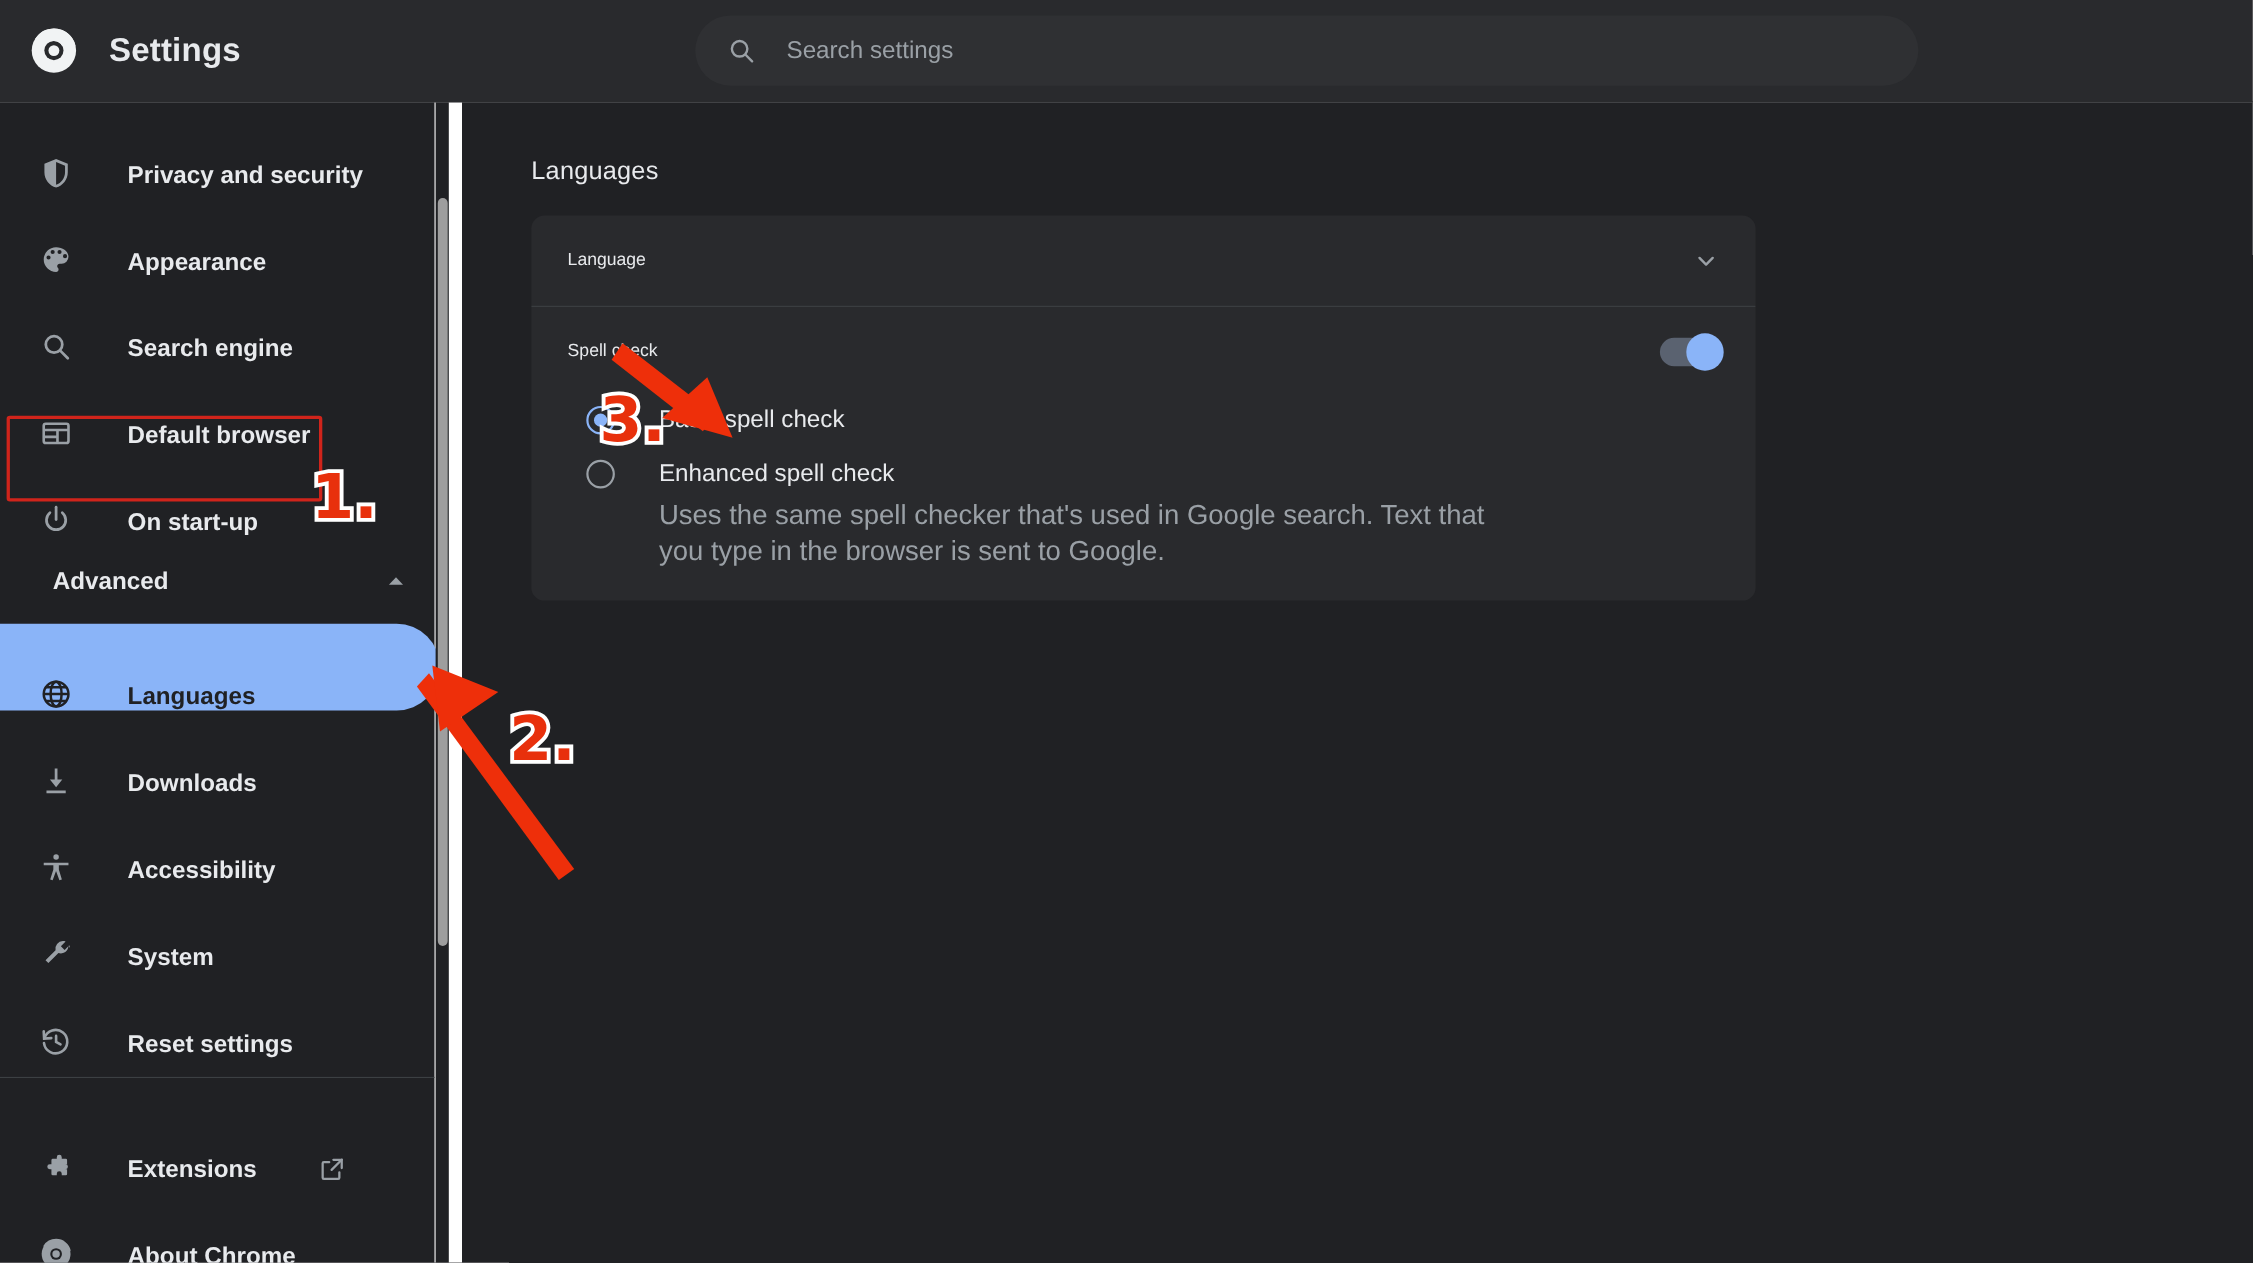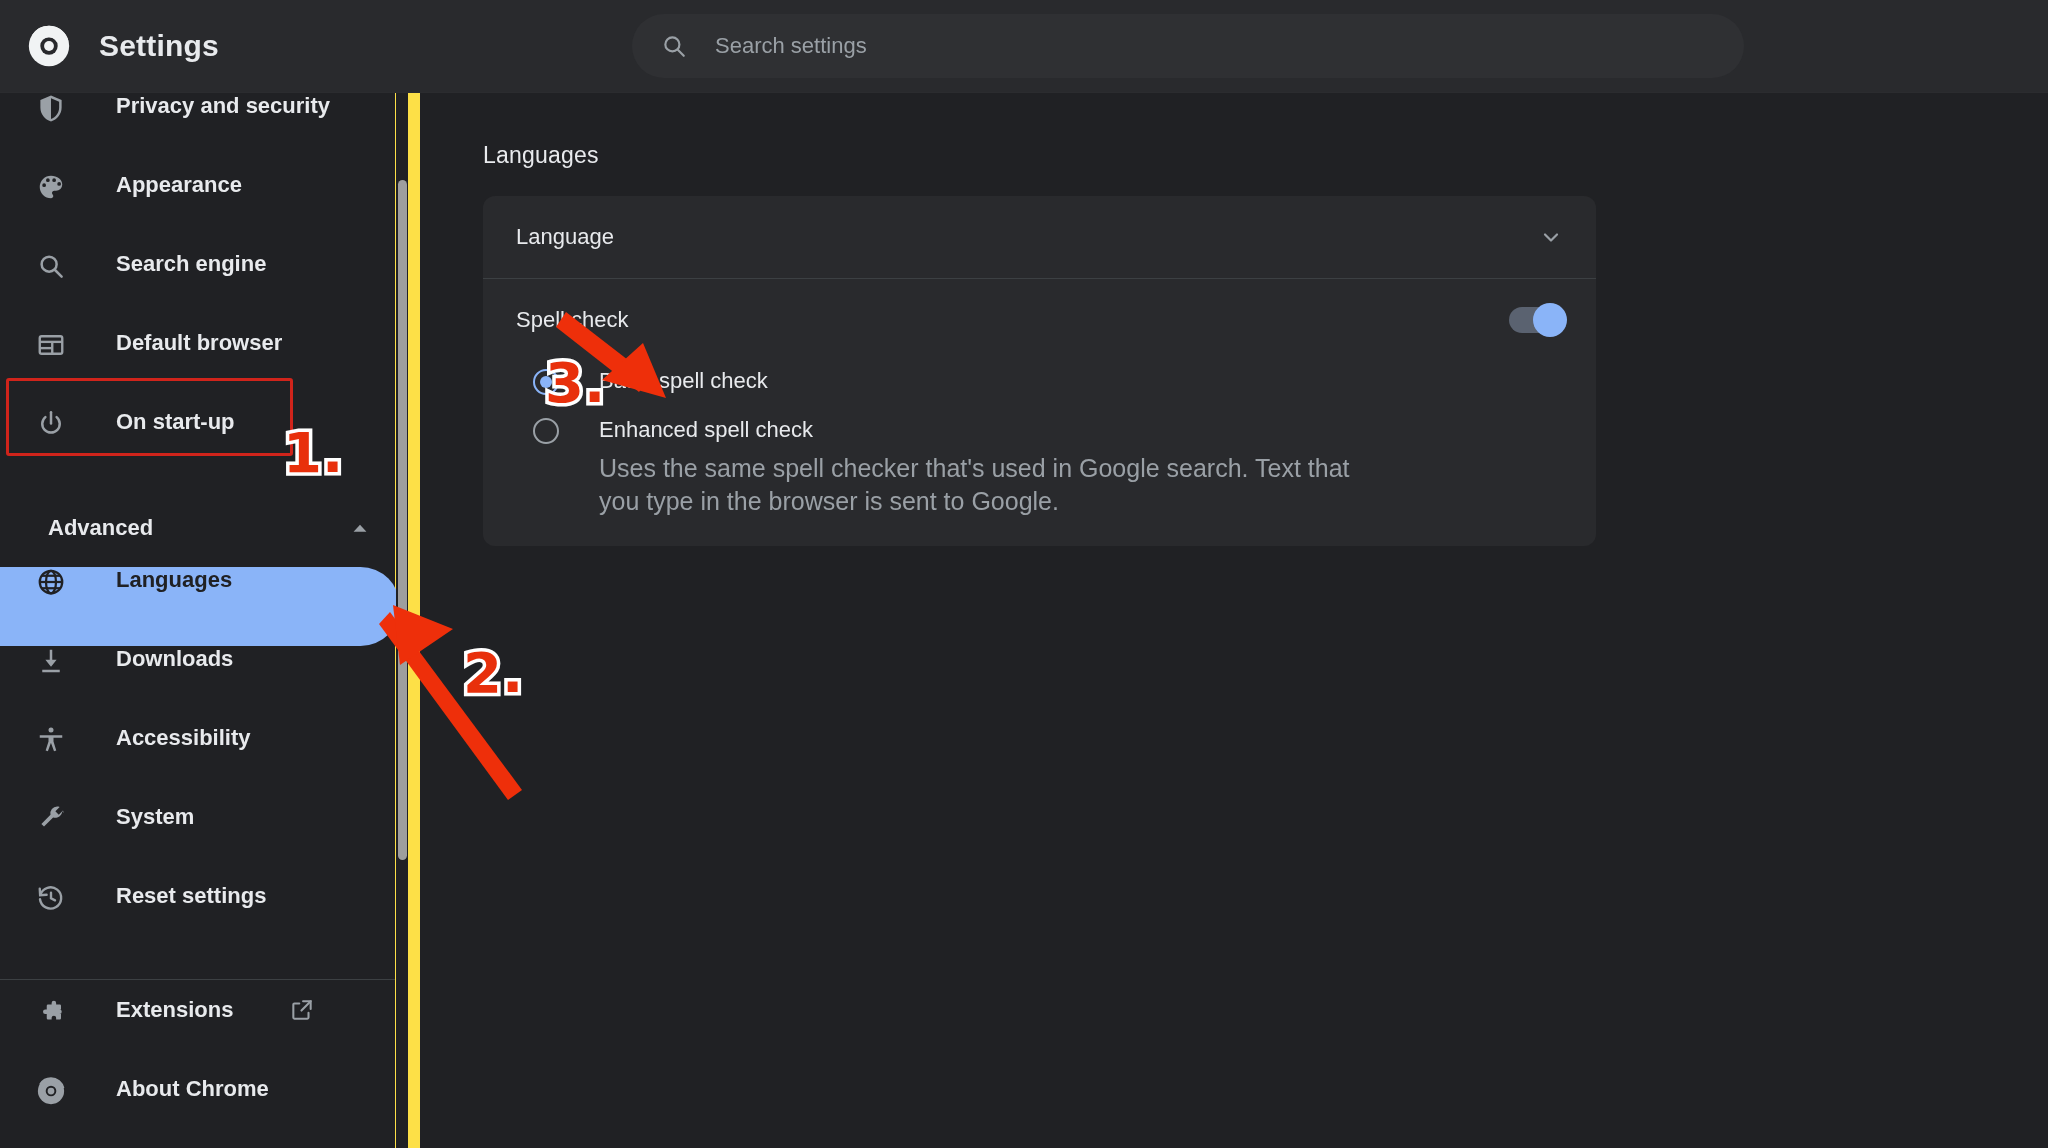--- a/index.html
+++ b/index.html
@@ -3,21 +3,21 @@
 <meta charset="utf-8">
 <style>
   * { box-sizing: border-box; margin: 0; padding: 0; }
   html, body {
     width: 2048px;
     height: 1148px;
     background: #202124;
     font-family: "Liberation Sans", sans-serif;
     overflow: hidden;
   }
-  .root { position: relative; width: 2048px; height: 1148px; background: #fde047; }
+  .root { position: relative; width: 2048px; height: 1148px; background: #ffffff; }
 
   
   .topbar {
     position: absolute; top: 0; left: 0; width: 2048px; height: 93px;
     background: #292a2d;
     display: flex; align-items: center;
     border-bottom: 1px solid #2b2c2f;
   }
   .chrome-logo { margin-left: 27px; width: 44px; height: 44px; display:block; }
   .app-title {
@@ -38,21 +38,21 @@
   }
   .search-input::placeholder { color: #9aa0a6; }
 
   
   .sidebar {
     position: absolute; left: 0; top: 93px; width: 395px; height: 1055px;
     background: #202124;
   }
   .nav-item {
     position: relative;
-    display: flex; align-items: flex-start;
+    display: flex; align-items: flex-end;
     height: 79px;
     padding-left: 36px;
     color: #e8eaed;
     font-size: 22px;
     font-weight: bold;
     cursor: pointer;
   }
   .nav-item .ico {
     width: 30px; height: 30px; flex: 0 0 30px;
     display: flex; align-items: center; justify-content: center;
@@ -121,21 +121,21 @@
   .card {
     position: absolute; left: 63px; top: 103px;
     width: 1113px;
     background: #292a2d;
     border-radius: 12px;
     overflow: hidden;
   }
   .card-row {
     display: flex; align-items: center;
     height: 82px; padding: 0 33px;
-    color: #e8eaed; font-size: 22px;
+    color: #e8eaed; font-size: 16px;
     cursor: pointer;
   }
   .card-row .lbl { flex: 1; }
   .card-sep { height: 1px; background: #3c4043; }
   .chev-down { width: 24px; height: 24px; color: #9aa0a6; }
 
   
   .toggle {
     position: relative; width: 54px; height: 26px;
     background: #5a6270; border-radius: 13px; cursor: pointer;

